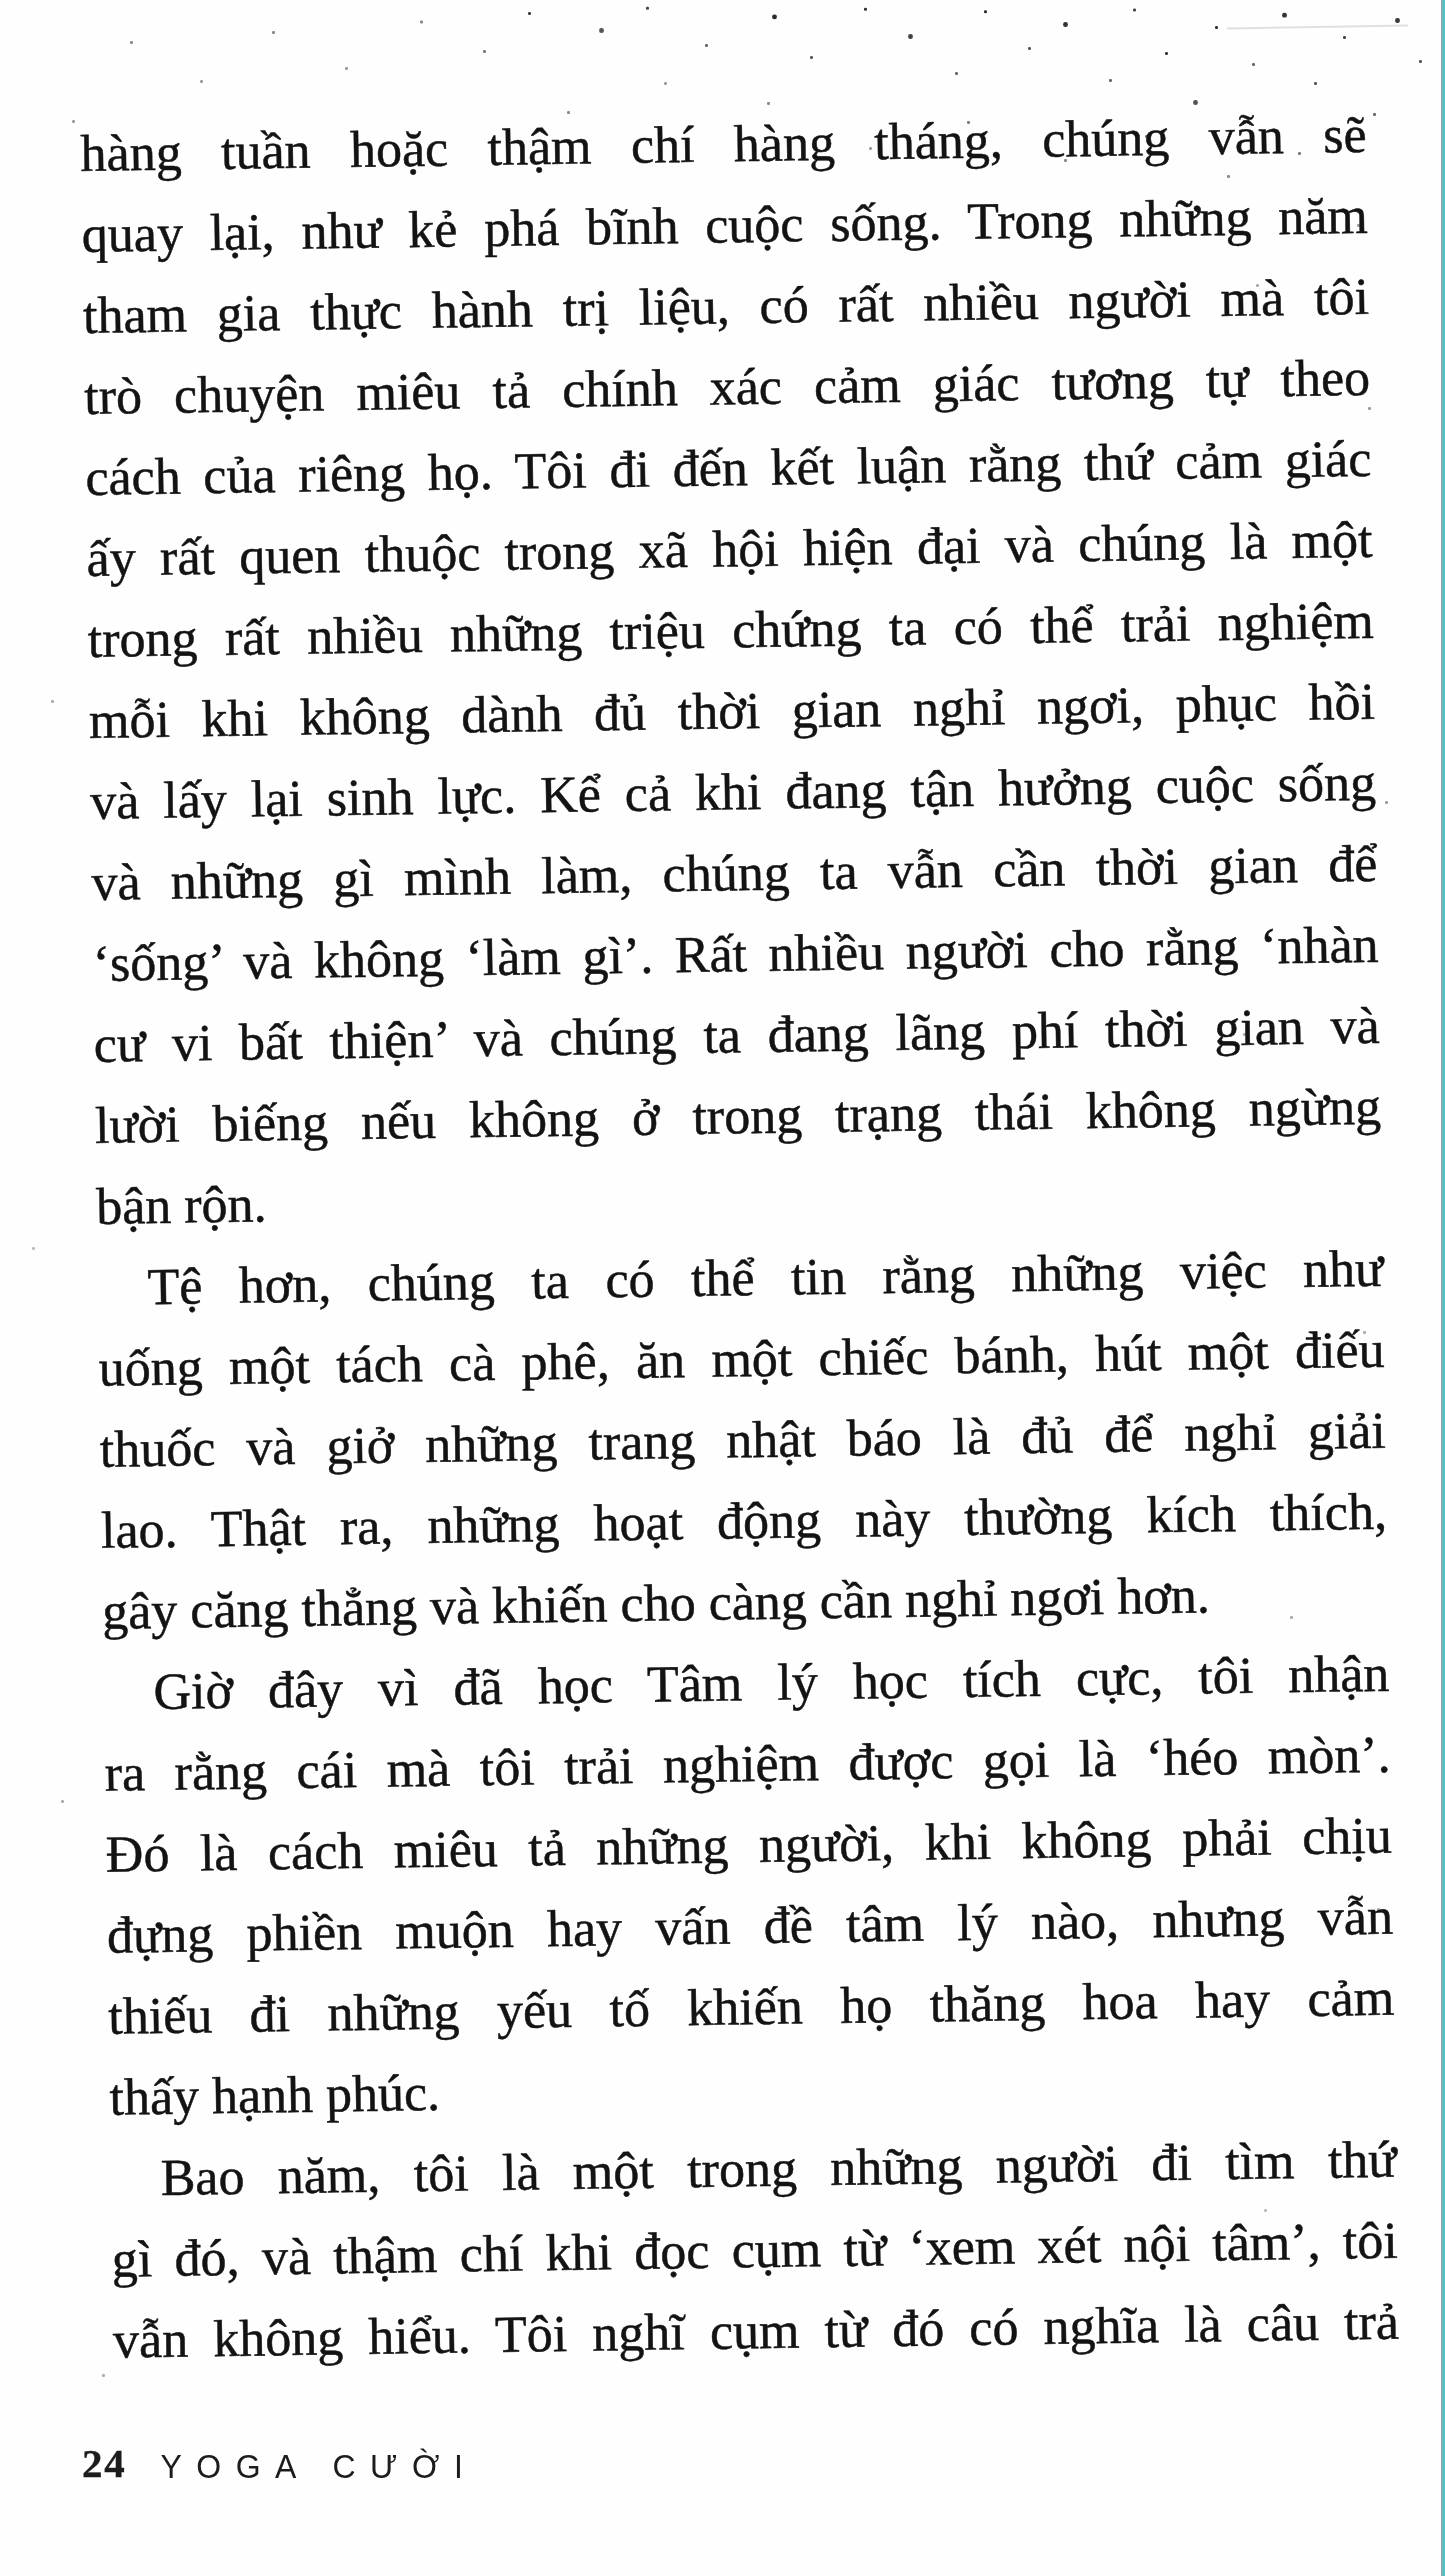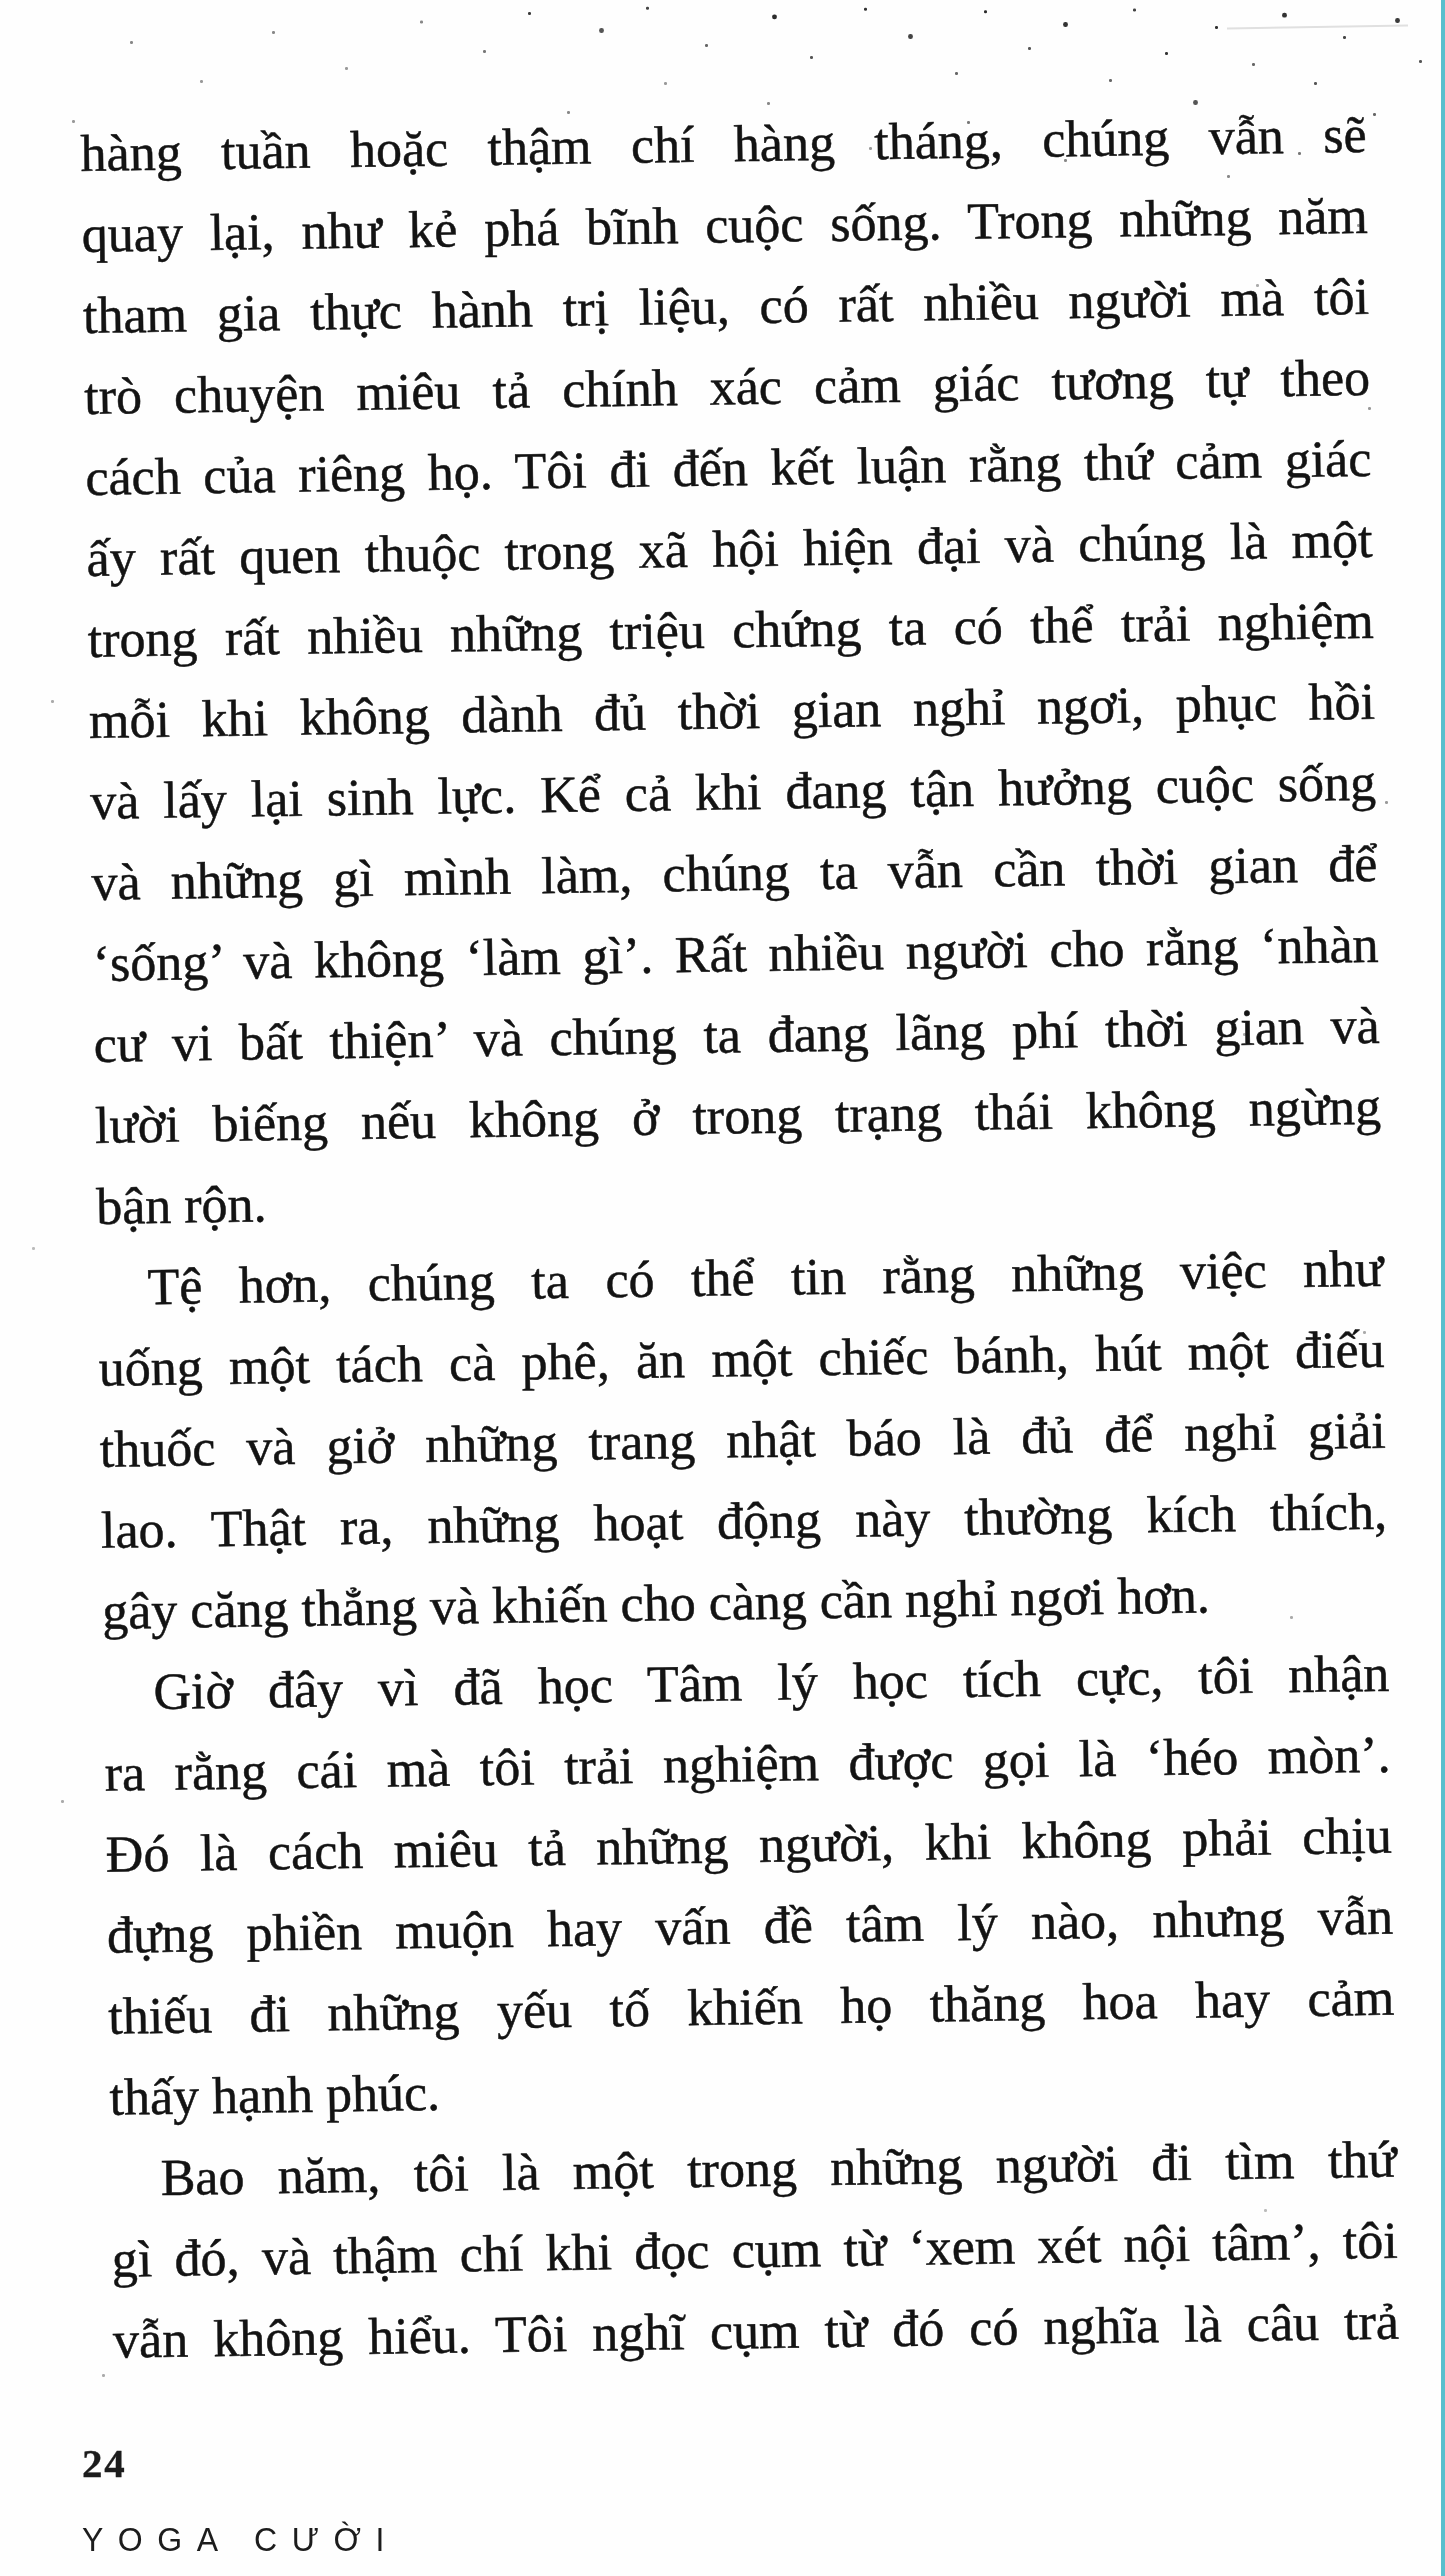--- a/index.html
+++ b/index.html
@@ -29,21 +29,20 @@
     overflow:visible;
   }
   .line.last{text-align-last:left;}
   .line.indent{text-indent:50px;}
   
   .footer{
     position:absolute;
     left:82px;top:2439px;
     display:flex;align-items:baseline;gap:34px;
     color:#1c1c1c;
-    flex-direction:column;
   }
   .page-number{
     font-family:"Liberation Serif","DejaVu Serif",serif;
     font-size:41px;font-weight:700;
     letter-spacing:1.7px;
     -webkit-text-stroke:0.3px #1c1c1c;
   }
   .book-title{
     font-family:"Liberation Sans","DejaVu Sans",sans-serif;
     font-size:32px;font-weight:400;

